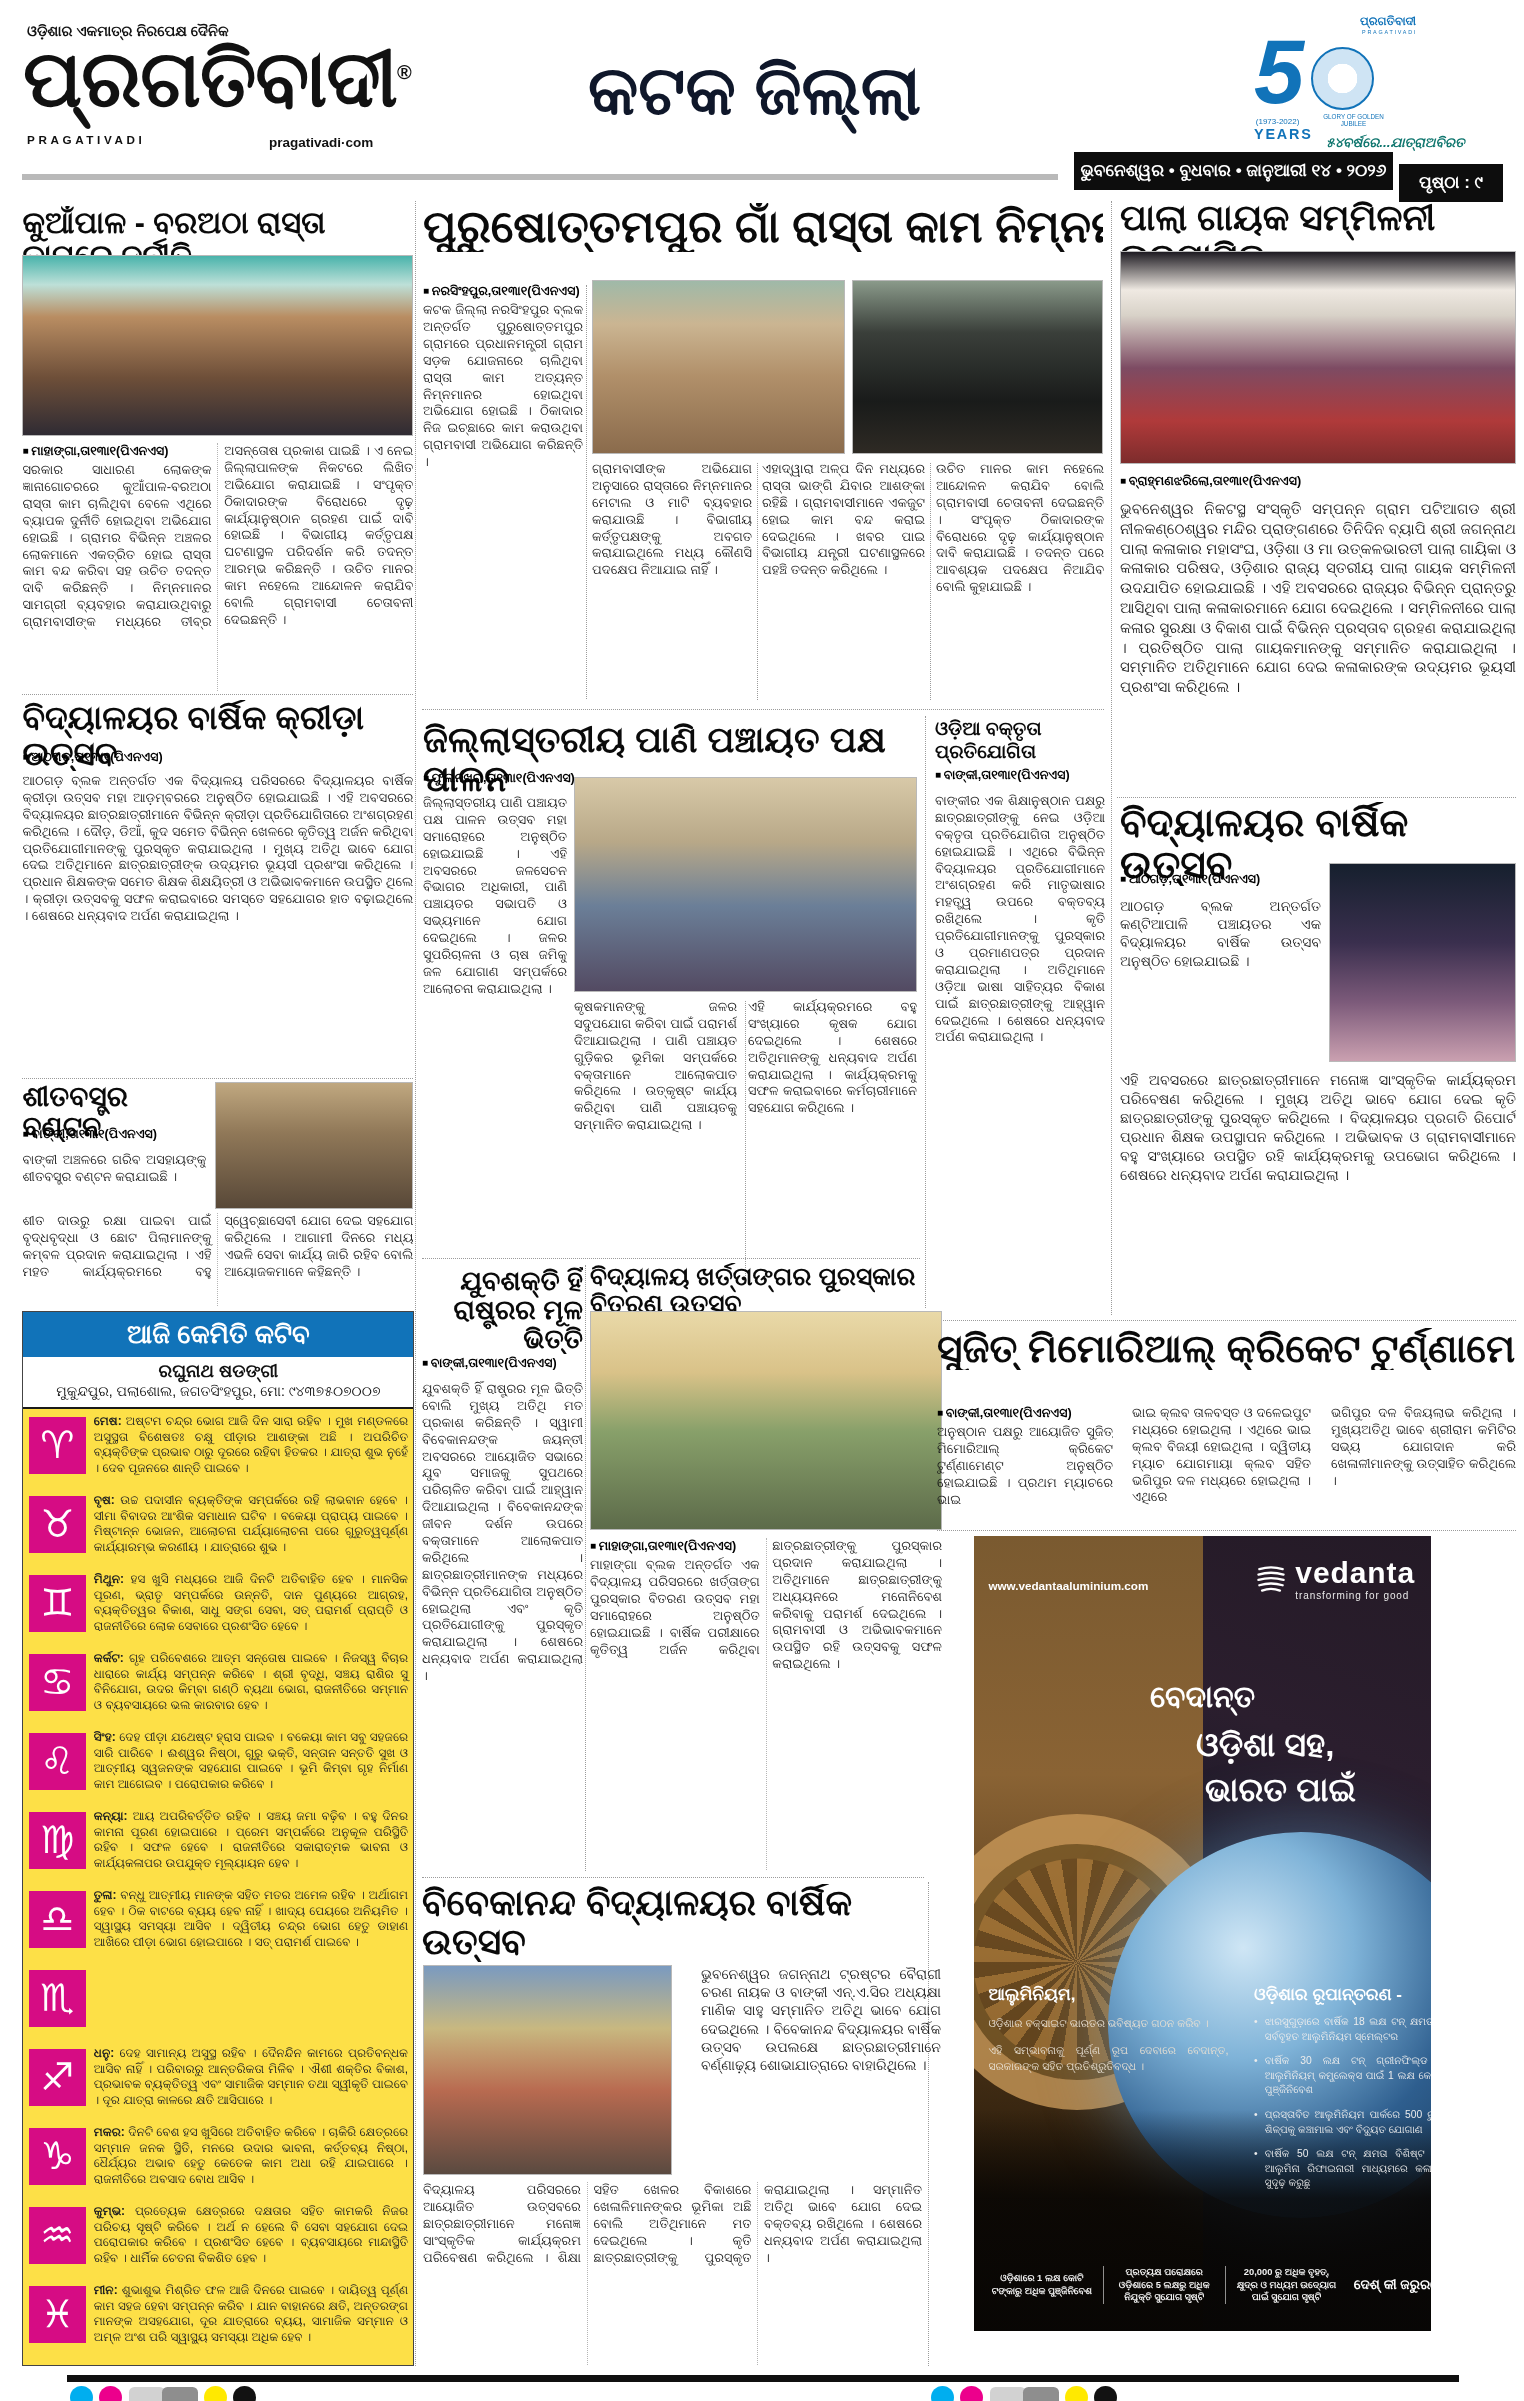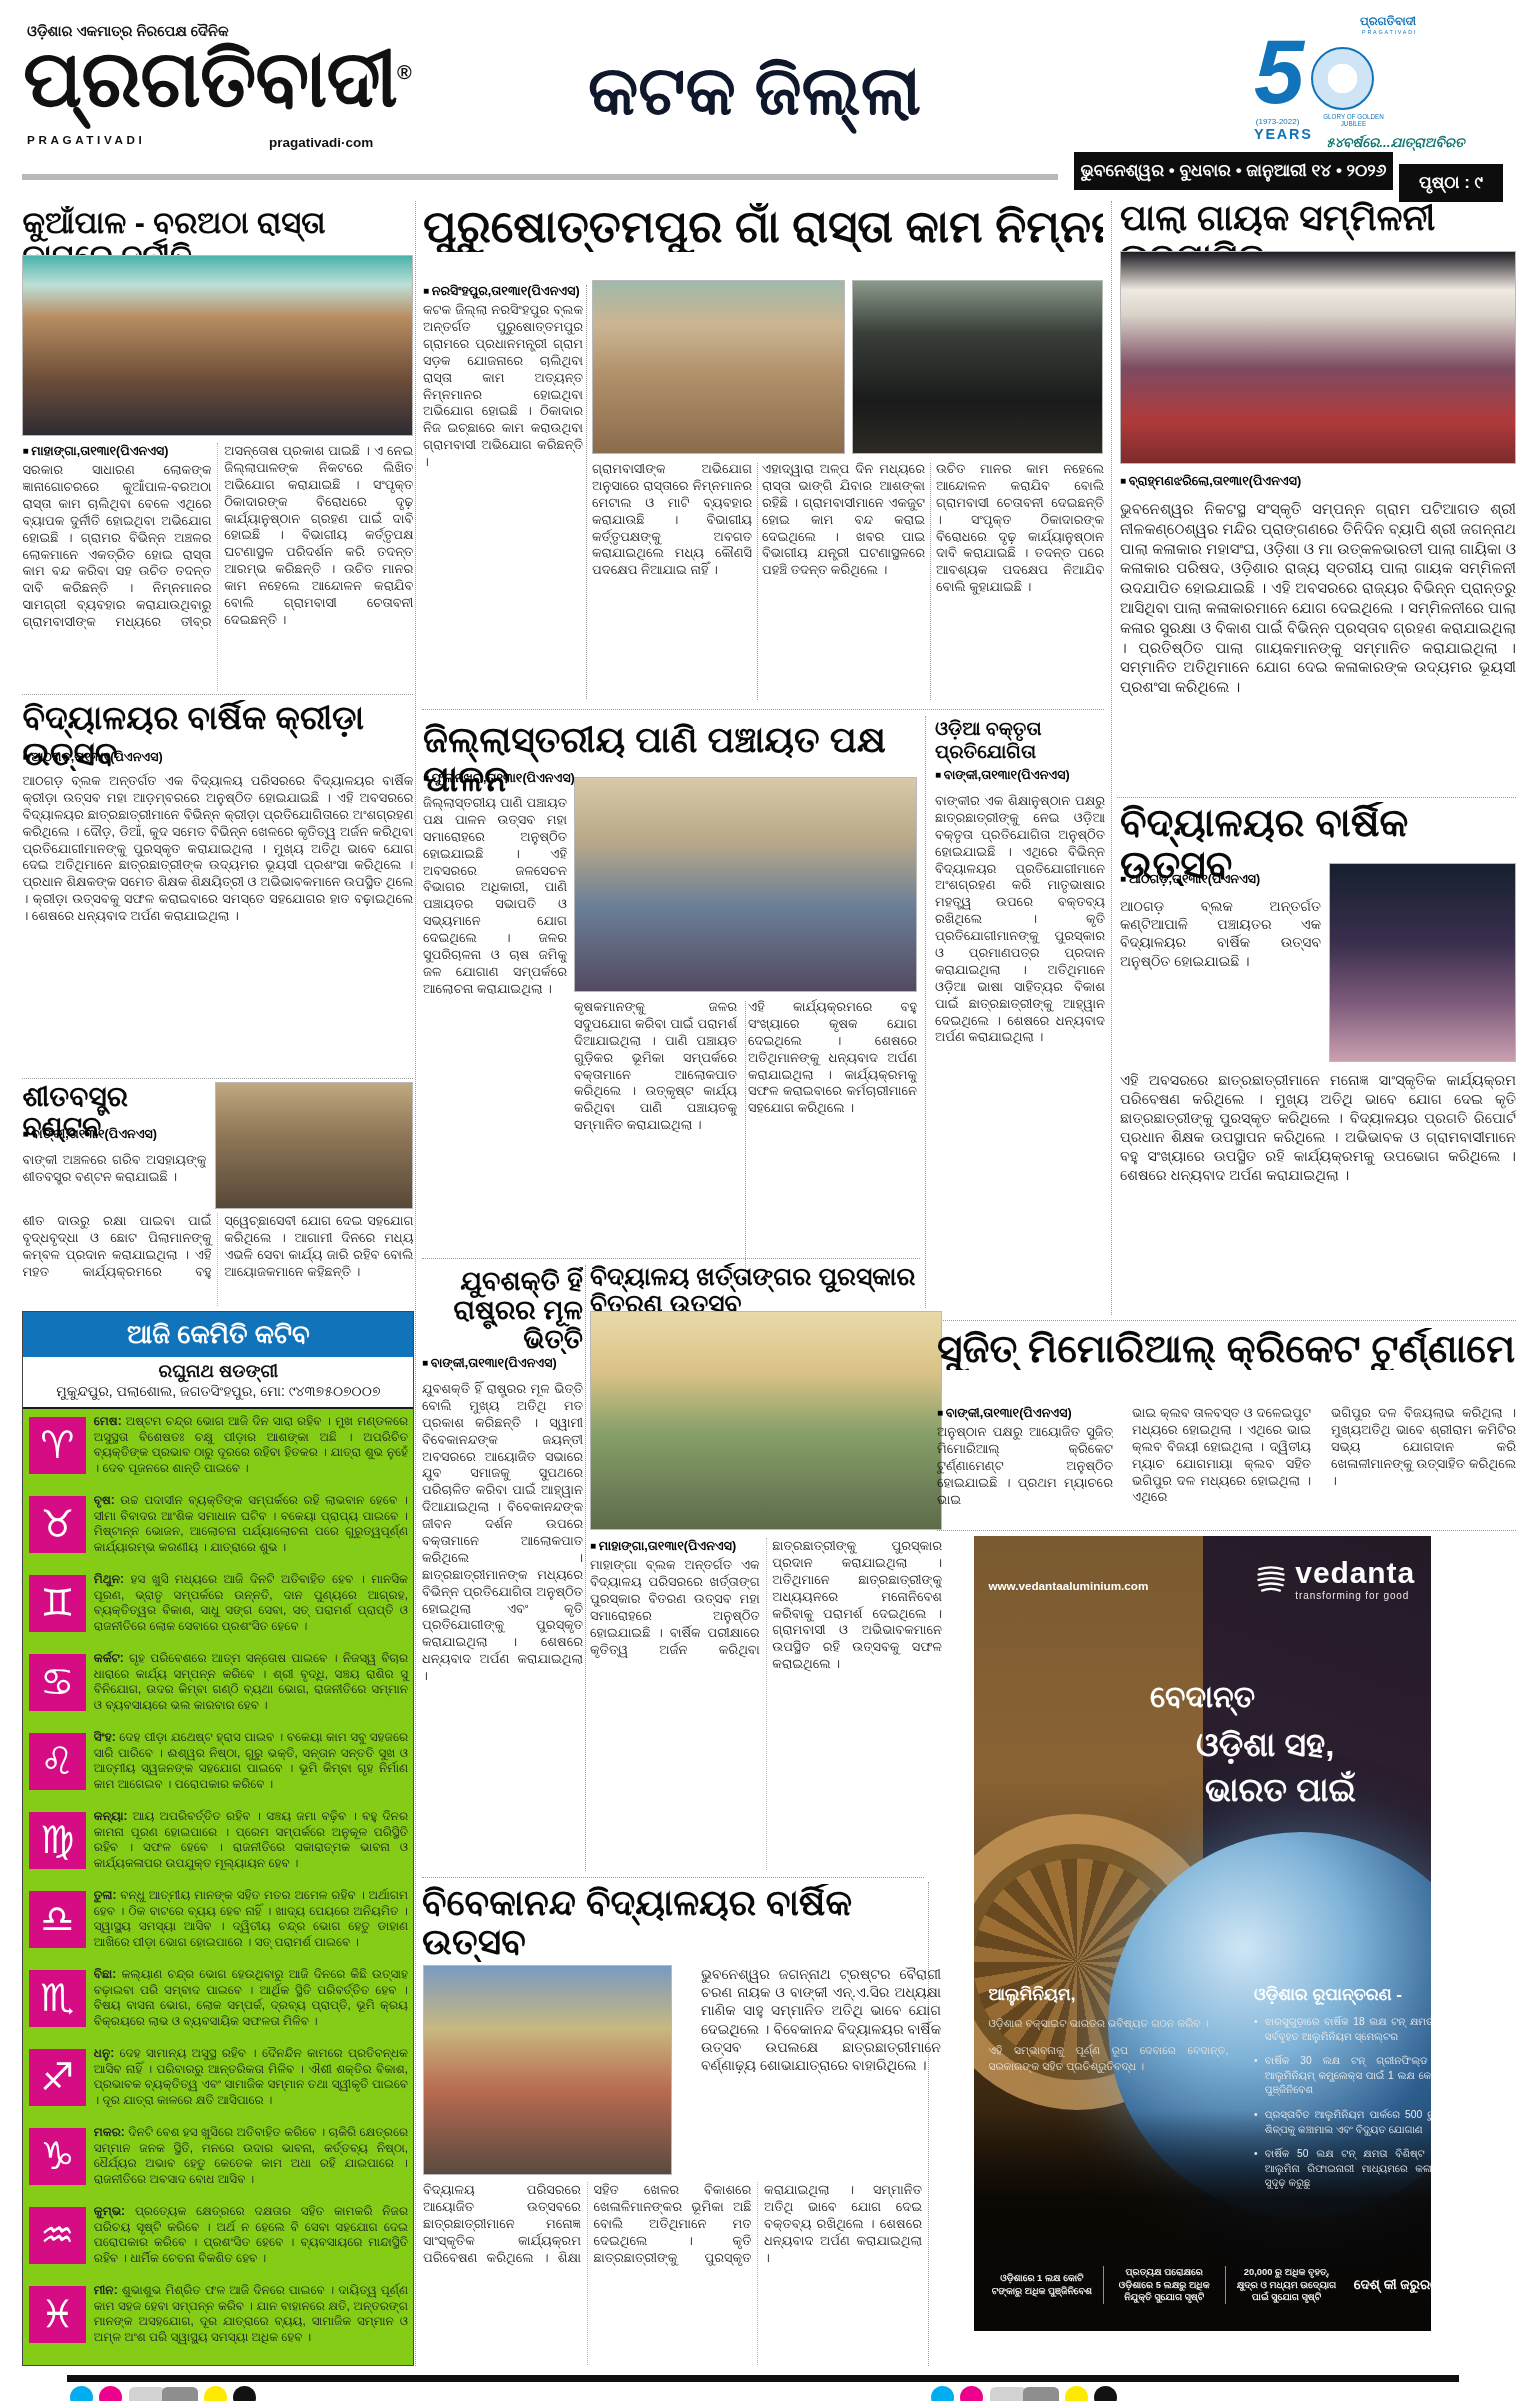--- a/index.html
+++ b/index.html
@@ -34,21 +34,21 @@
   .district{font-size:68px;font-weight:900;color:#0f172a;line-height:1}
   .datebar{background:#0d0d0d;color:#fff;font-size:17px;font-weight:bold;
            display:flex;align-items:center;justify-content:center}
   .grayrule{background:#b9b9b9}
   .blue{color:#1173b9}
   .slogan{color:#0f766e;font-weight:bold;font-style:italic;font-size:13.5px}
   .a-circle{border-radius:50%;border:2.7px solid #1173b9;
             background:radial-gradient(circle,#fff 35%,#cfe4f4 36% 70%,#eaf4fb 71%)}
 
   
-  .zbox{border:1.8px solid #444;background:#84cc16;overflow:hidden}
+  .zbox{border:1.8px solid #444;background:#fde047;overflow:hidden}
   .zhead{background:#1173b9;color:#fff;text-align:center;font-size:26px;font-weight:900;height:45px;line-height:45px}
   .zsub{text-align:center;background:#fff;border-bottom:2.7px solid #1a1a1a;padding:3.6px 0 6.3px}
   .zastro{font-size:18px;font-weight:bold}
   .zaddr{font-size:14px;margin-top:1.8px}
   .zrow{display:flex;align-items:flex-start;height:79px;overflow:hidden;padding:5.4px 5.4px 0 5.4px}
   .zicon{flex:0 0 57px;height:57px;background:#d60c84;color:#fff;display:flex;align-items:center;
          justify-content:center;font-size:38px;margin-top:2.7px;font-family:"DejaVu Sans",sans-serif}
   .ztext{font-size:12px;line-height:1.3;text-align:justify;padding-left:8px;color:#222}
   .zname{font-weight:bold}
 
@@ -173,21 +173,20 @@
   <div class="zrow">
       <div class="zicon">♍</div>
       <p class="ztext"><span class="zname">କନ୍ୟା:</span> <span>ଆୟ ଅପରିବର୍ତ୍ତିତ ରହିବ । ସଞ୍ଚୟ ଜମା ବଢ଼ିବ । ବହୁ ଦିନର କାମନା ପୂରଣ ହୋଇପାରେ । ପ୍ରେମ ସମ୍ପର୍କରେ ଅନୁକୂଳ ପରିସ୍ଥିତି ରହିବ । ସଫଳ ହେବେ । ରାଜନୀତିରେ ସକାରାତ୍ମକ ଭାବନା ଓ କାର୍ଯ୍ୟକଳାପର ଉପଯୁକ୍ତ ମୂଲ୍ୟାୟନ ହେବ ।</span></p>
     </div>
   <div class="zrow">
       <div class="zicon">♎</div>
       <p class="ztext"><span class="zname">ତୁଳା:</span> <span>ବନ୍ଧୁ ଆତ୍ମୀୟ ମାନଙ୍କ ସହିତ ମତର ଅମେଳ ରହିବ । ଅର୍ଥାଗମ ହେବ । ଠିକ ବାଟରେ ବ୍ୟୟ ହେବ ନାହିଁ । ଖାଦ୍ୟ ପେୟରେ ଅନିୟମିତ । ସ୍ୱାସ୍ଥ୍ୟ ସମସ୍ୟା ଆସିବ । ଦ୍ୱିତୀୟ ଚନ୍ଦ୍ର ଭୋଗ ହେତୁ ଡାହାଣ ଆଖିରେ ପୀଡ଼ା ଭୋଗ ହୋଇପାରେ । ସତ୍ ପରାମର୍ଶ ପାଇବେ ।</span></p>
     </div>
   <div class="zrow">
       <div class="zicon">♏</div>
-      <p class="ztext"><span class="zname">ବିଛା:</span> <span>କଲ୍ୟାଣ ଚନ୍ଦ୍ର ଭୋଗ ହେଉଥିବାରୁ ଆଜି ଦିନରେ କିଛି ଉତ୍ସାହ ବଢ଼ାଇବା ପରି ସମ୍ବାଦ ପାଇବେ । ଆର୍ଥିକ ସ୍ଥିତି ପରିବର୍ତ୍ତିତ ହେବ । ବିଷୟ ବାସନା ଭୋଗ, ଲୋକ ସମ୍ପର୍କ, ଦ୍ରବ୍ୟ ପ୍ରାପ୍ତି, ଭୂମି କ୍ରୟ ବିକ୍ରୟରେ ଲାଭ ଓ ବ୍ୟବସାୟିକ ସଫଳତା ମିଳିବ ।</span></p>
     </div>
   <div class="zrow">
       <div class="zicon">♐</div>
       <p class="ztext"><span class="zname">ଧନୁ:</span> <span>ଦେହ ସାମାନ୍ୟ ଅସୁସ୍ଥ ରହିବ । ଦୈନନ୍ଦିନ କାମରେ ପ୍ରତିବନ୍ଧକ ଆସିବ ନାହିଁ । ପରିବାରରୁ ଆନ୍ତରିକତା ମିଳିବ । ଐଶୀ ଶକ୍ତିର ବିକାଶ, ପ୍ରଭାବକ ବ୍ୟକ୍ତିତ୍ୱ ଏବଂ ସାମାଜିକ ସମ୍ମାନ ତଥା ସ୍ୱୀକୃତି ପାଇବେ । ଦୂର ଯାତ୍ରା କାଳରେ କ୍ଷତି ଆସିପାରେ ।</span></p>
     </div>
   <div class="zrow">
       <div class="zicon">♑</div>
       <p class="ztext"><span class="zname">ମକର:</span> <span>ଦିନଟି ବେଶ ହସ ଖୁସିରେ ଅତିବାହିତ କରିବେ । ଚାକିରି କ୍ଷେତ୍ରରେ ସମ୍ମାନ ଜନକ ସ୍ଥିତି, ମନରେ ଉଦାର ଭାବନା, କର୍ତ୍ତବ୍ୟ ନିଷ୍ଠା, ଧୈର୍ଯ୍ୟର ଅଭାବ ହେତୁ କେତେକ କାମ ଅଧା ରହି ଯାଇପାରେ । ରାଜନୀତିରେ ଅବସାଦ ବୋଧ ଆସିବ ।</span></p>
     </div>
   <div class="zrow">

